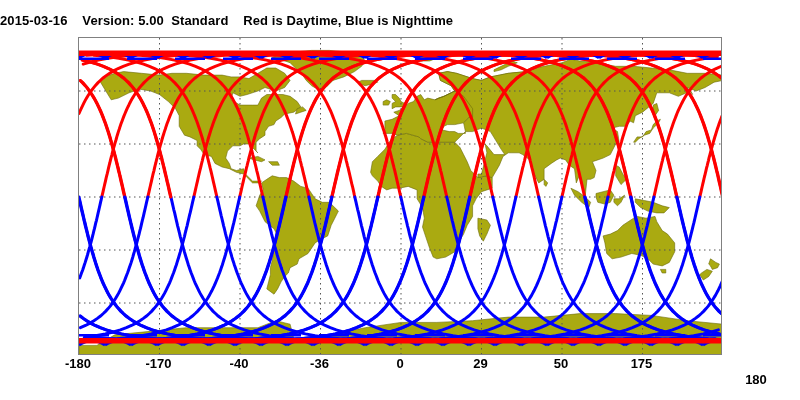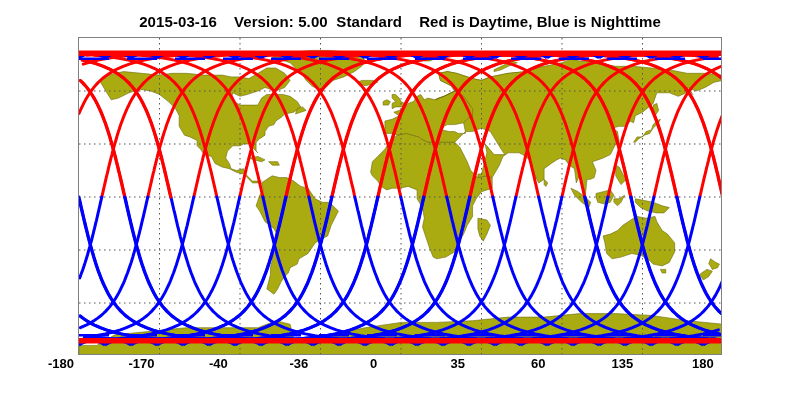--- a/index.html
+++ b/index.html
@@ -11,22 +11,22 @@
   }
   #figure {
     position: relative;
     width: 800px; height: 400px;
     background: #ffffff;
   }
   #title {
     position: absolute;
     left: 0; top: 13px;
     width: 800px;
-    text-align: center;
-    font-size: 15px;
+    text-align: left;
+    font-size: 13px;
     font-weight: bold;
     color: #000000;
     letter-spacing: 0.1px;
     white-space: pre;
   }
   #plot-frame {
     position: absolute;
     left: 78px; top: 37px;
     width: 644px; height: 318px;
     border: 1.5px solid #808080;
@@ -34,20 +34,21 @@
     background: #ffffff;
     overflow: hidden;
   }
   #plot-svg { position: absolute; left: 0; top: 0; }
   .xtick {
     position: absolute;
     top: 356px;
     font-size: 13px;
     font-weight: bold;
     color: #000000;
+    text-align: center;
     width: 60px;
     transform: translateX(-50%);
   }
 </style>
 </head>
 <body>
 
 <div id="figure">
 
   <div id="title">2015-03-16    Version: 5.00  Standard    Red is Daytime, Blue is Nighttime</div>
@@ -226,19 +227,19 @@
     </svg>
   </div>
 
   <div id="yticks"></div>
   <div id="xticks">
       <div class="xtick" style="left: 78px;">-180</div>
       <div class="xtick" style="left: 158.5px;">-170</div>
       <div class="xtick" style="left: 239px;">-40</div>
       <div class="xtick" style="left: 319.5px;">-36</div>
       <div class="xtick" style="left: 400px;">0</div>
-      <div class="xtick" style="left: 480.5px;">35</div>
-      <div class="xtick" style="left: 561px;">60</div>
-      <div class="xtick" style="left: 641.5px;">135</div>
-      <div class="xtick" style="left: 722px;">180</div>
+      <div class="xtick" style="left: 480.5px;">29</div>
+      <div class="xtick" style="left: 561px;">50</div>
+      <div class="xtick" style="left: 641.5px;">175</div>
+      <div class="xtick" style="left: 756px; margin-top: 16px;">180</div>
     </div>
 
 </div>
 
 </body></html>

